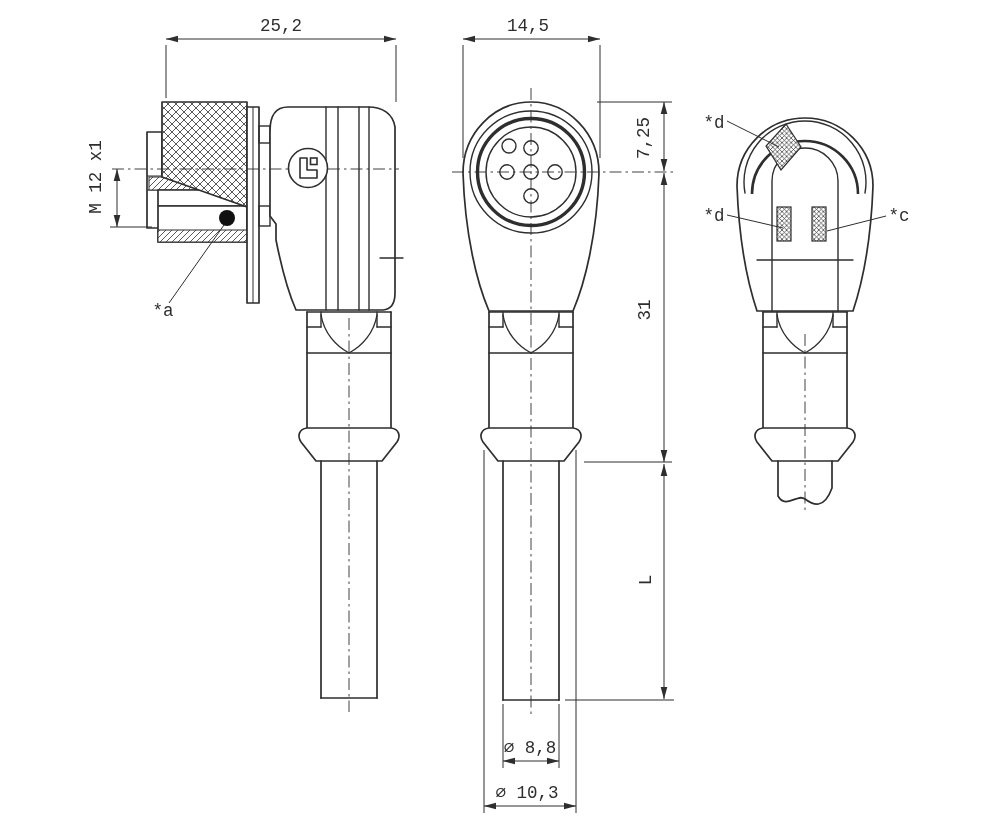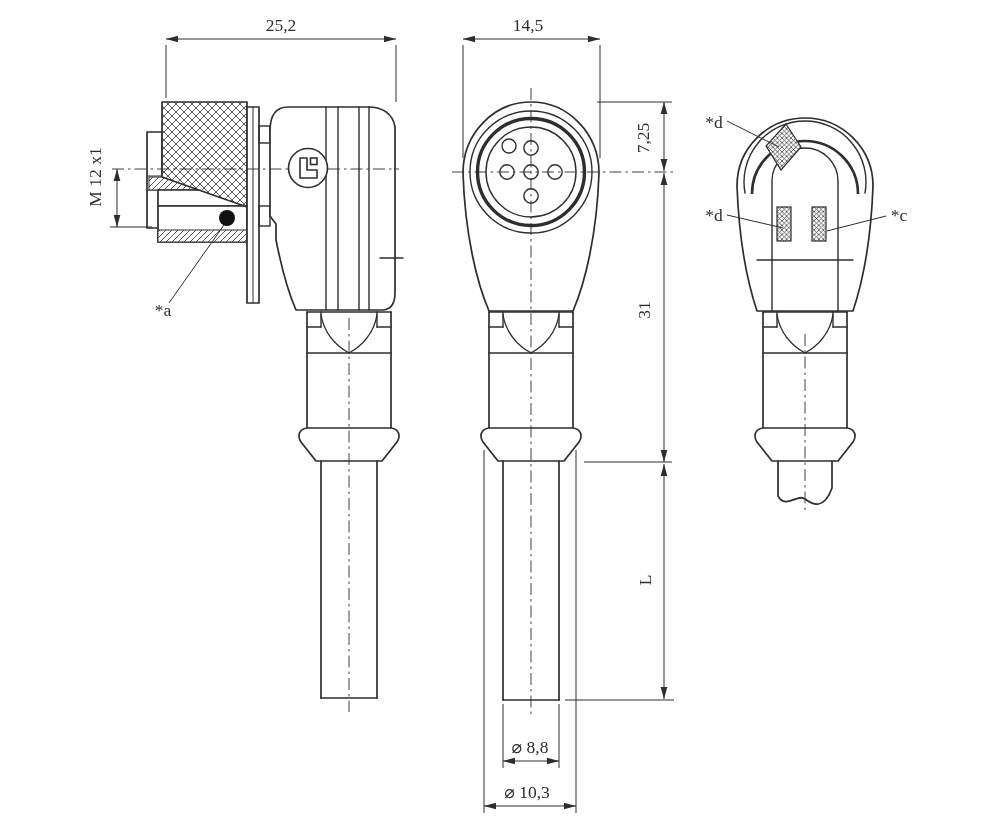--- a/index.html
+++ b/index.html
@@ -1,17 +1,17 @@
 <!DOCTYPE html>
 <html><head>
 <meta charset="utf-8">
 <style>
   html,body{margin:0;padding:0;background:#ffffff;}
   .stage{position:relative;width:1000px;height:836px;background:#fff;overflow:hidden;
-         font-family:Liberation Serif, serif;}
+         font-family:Liberation Mono, monospace;}
   svg{display:block;}
   .ol{stroke:#2e2e2e;stroke-width:1.7;fill:none;stroke-linecap:round;stroke-linejoin:round;}
   .olw{stroke:#2e2e2e;stroke-width:1.7;fill:#fff;stroke-linejoin:round;}
   .med{stroke:#2e2e2e;stroke-width:1.4;fill:none;stroke-linecap:round;}
   .thn{stroke:#2e2e2e;stroke-width:1;fill:none;stroke-linecap:butt;}
   .thick{stroke:#2e2e2e;stroke-width:3.4;fill:none;}
   .cl{stroke:#2e2e2e;stroke-width:0.9;fill:none;stroke-dasharray:12 4 2.5 4;}
   .dim{stroke:#2e2e2e;stroke-width:1;fill:none;}
   .dimtxt{font-size:17.5px;fill:#2e2e2e;}
   .mid{text-anchor:middle;}

